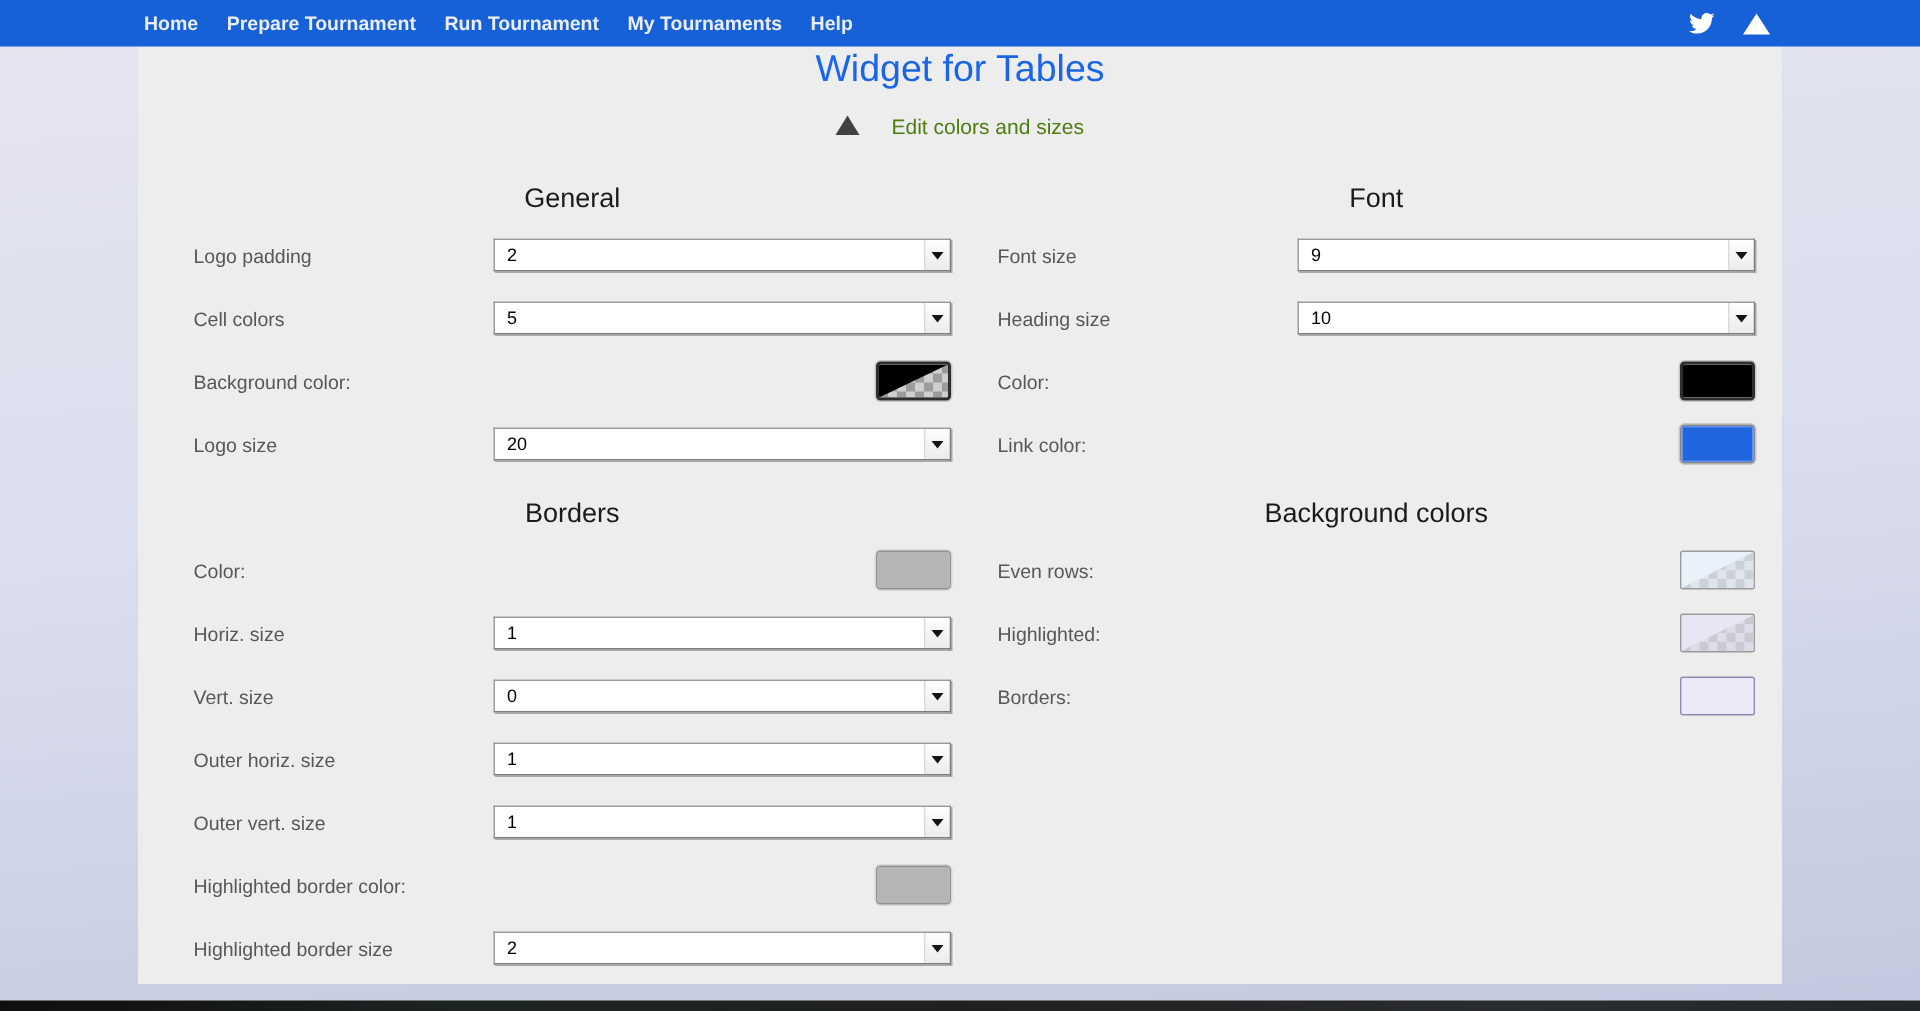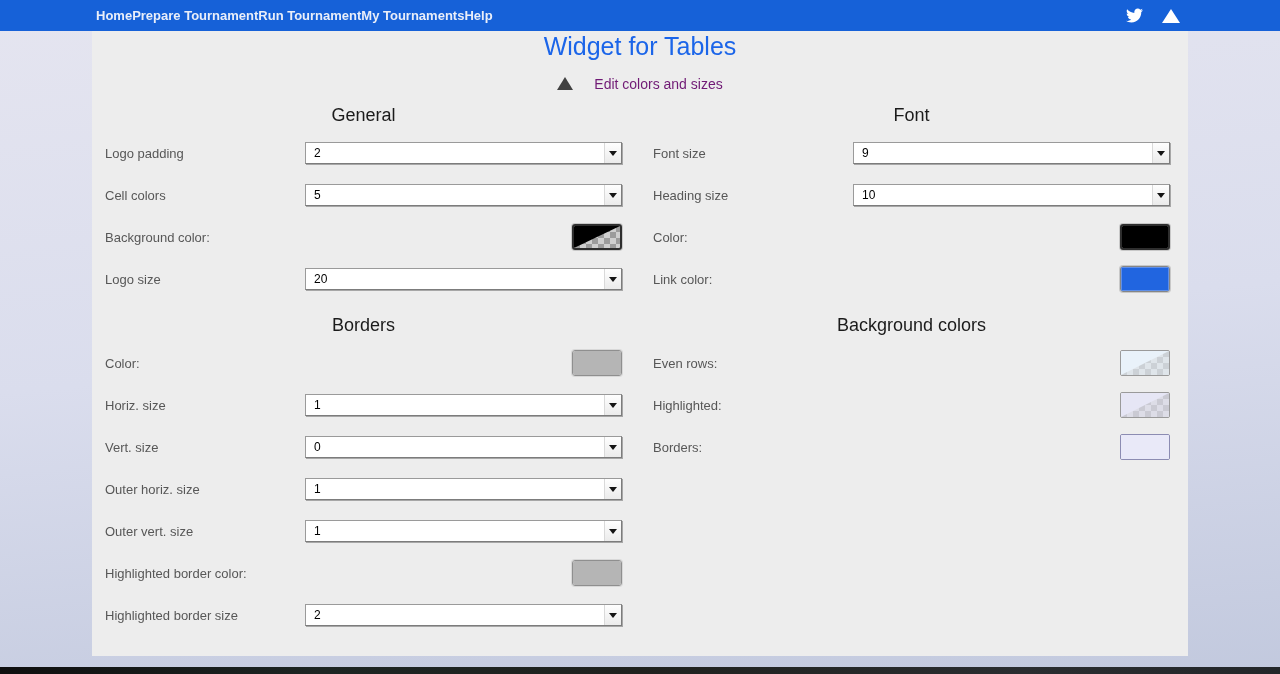--- a/index.html
+++ b/index.html
@@ -3,32 +3,32 @@
 <meta charset="utf-8">
 <style>
   html,body{margin:0;padding:0;}
   body{
     width:1280px;height:674px;overflow:hidden;position:relative;
     font-family:"Liberation Sans", sans-serif;
     background:linear-gradient(175deg,#e5e5f0 0%,#dadded 50%,#c2c9de 100%);
   }
   
   .nav{position:absolute;top:0;left:0;right:0;height:31px;background:#1661d8;display:flex;align-items:center;z-index:5;}
-  .nav-items{display:flex;margin-left:96px;}
+  .nav-items{display:flex;gap:19px;margin-left:96px;}
   .nav-item{color:#e9eef9;font-size:13px;font-weight:bold;cursor:pointer;white-space:nowrap;}
   .nav-right{margin-left:auto;margin-right:100px;display:flex;align-items:center;gap:17px;}
   .tw-icon svg{width:21px;height:17px;fill:#ffffff;display:block;}
   .nav-tri{width:0;height:0;border-left:9px solid transparent;border-right:9px solid transparent;border-bottom:14px solid #ffffff;}
   
   .panel{position:absolute;top:19px;left:92px;width:1096px;height:637px;background:#ededed;}
   .title{margin:12px 0 0;text-align:center;color:#1b65e9;font-size:25px;font-weight:400;line-height:31px;}
   .toggle-row{margin-top:12px;display:flex;justify-content:center;align-items:center;gap:21px;height:19px;}
   .toggle-tri{width:0;height:0;border-left:8px solid transparent;border-right:8px solid transparent;border-bottom:13px solid #414141;}
-  .toggle-label{color:#701a75;font-size:14px;}
-  .columns{display:flex;margin-top:11px;}
+  .toggle-label{color:#4d7c0f;font-size:14px;}
+  .columns{display:flex;margin-top:28px;padding-left:24px;}
   .col{width:548px;box-sizing:border-box;padding:0 18px 0 13px;}
   .sec-h{margin:0 0 6px;text-align:center;font-size:18px;font-weight:400;color:#1b1b1b;line-height:22px;}
   .sec-h.second{margin-top:14px;}
   .row{height:42px;display:flex;align-items:center;}
   .lbl{width:200px;flex:none;font-size:13px;color:#575757;}
   .ctrl{flex:1;display:flex;align-items:center;}
   
   .combo{flex:1;height:22px;box-sizing:border-box;background:#ffffff;
     border:1px solid #9a9a9a;border-right-color:#7c7c7c;border-bottom-color:#7c7c7c;
     box-shadow:1px 1px 0 rgba(110,110,110,.55);

